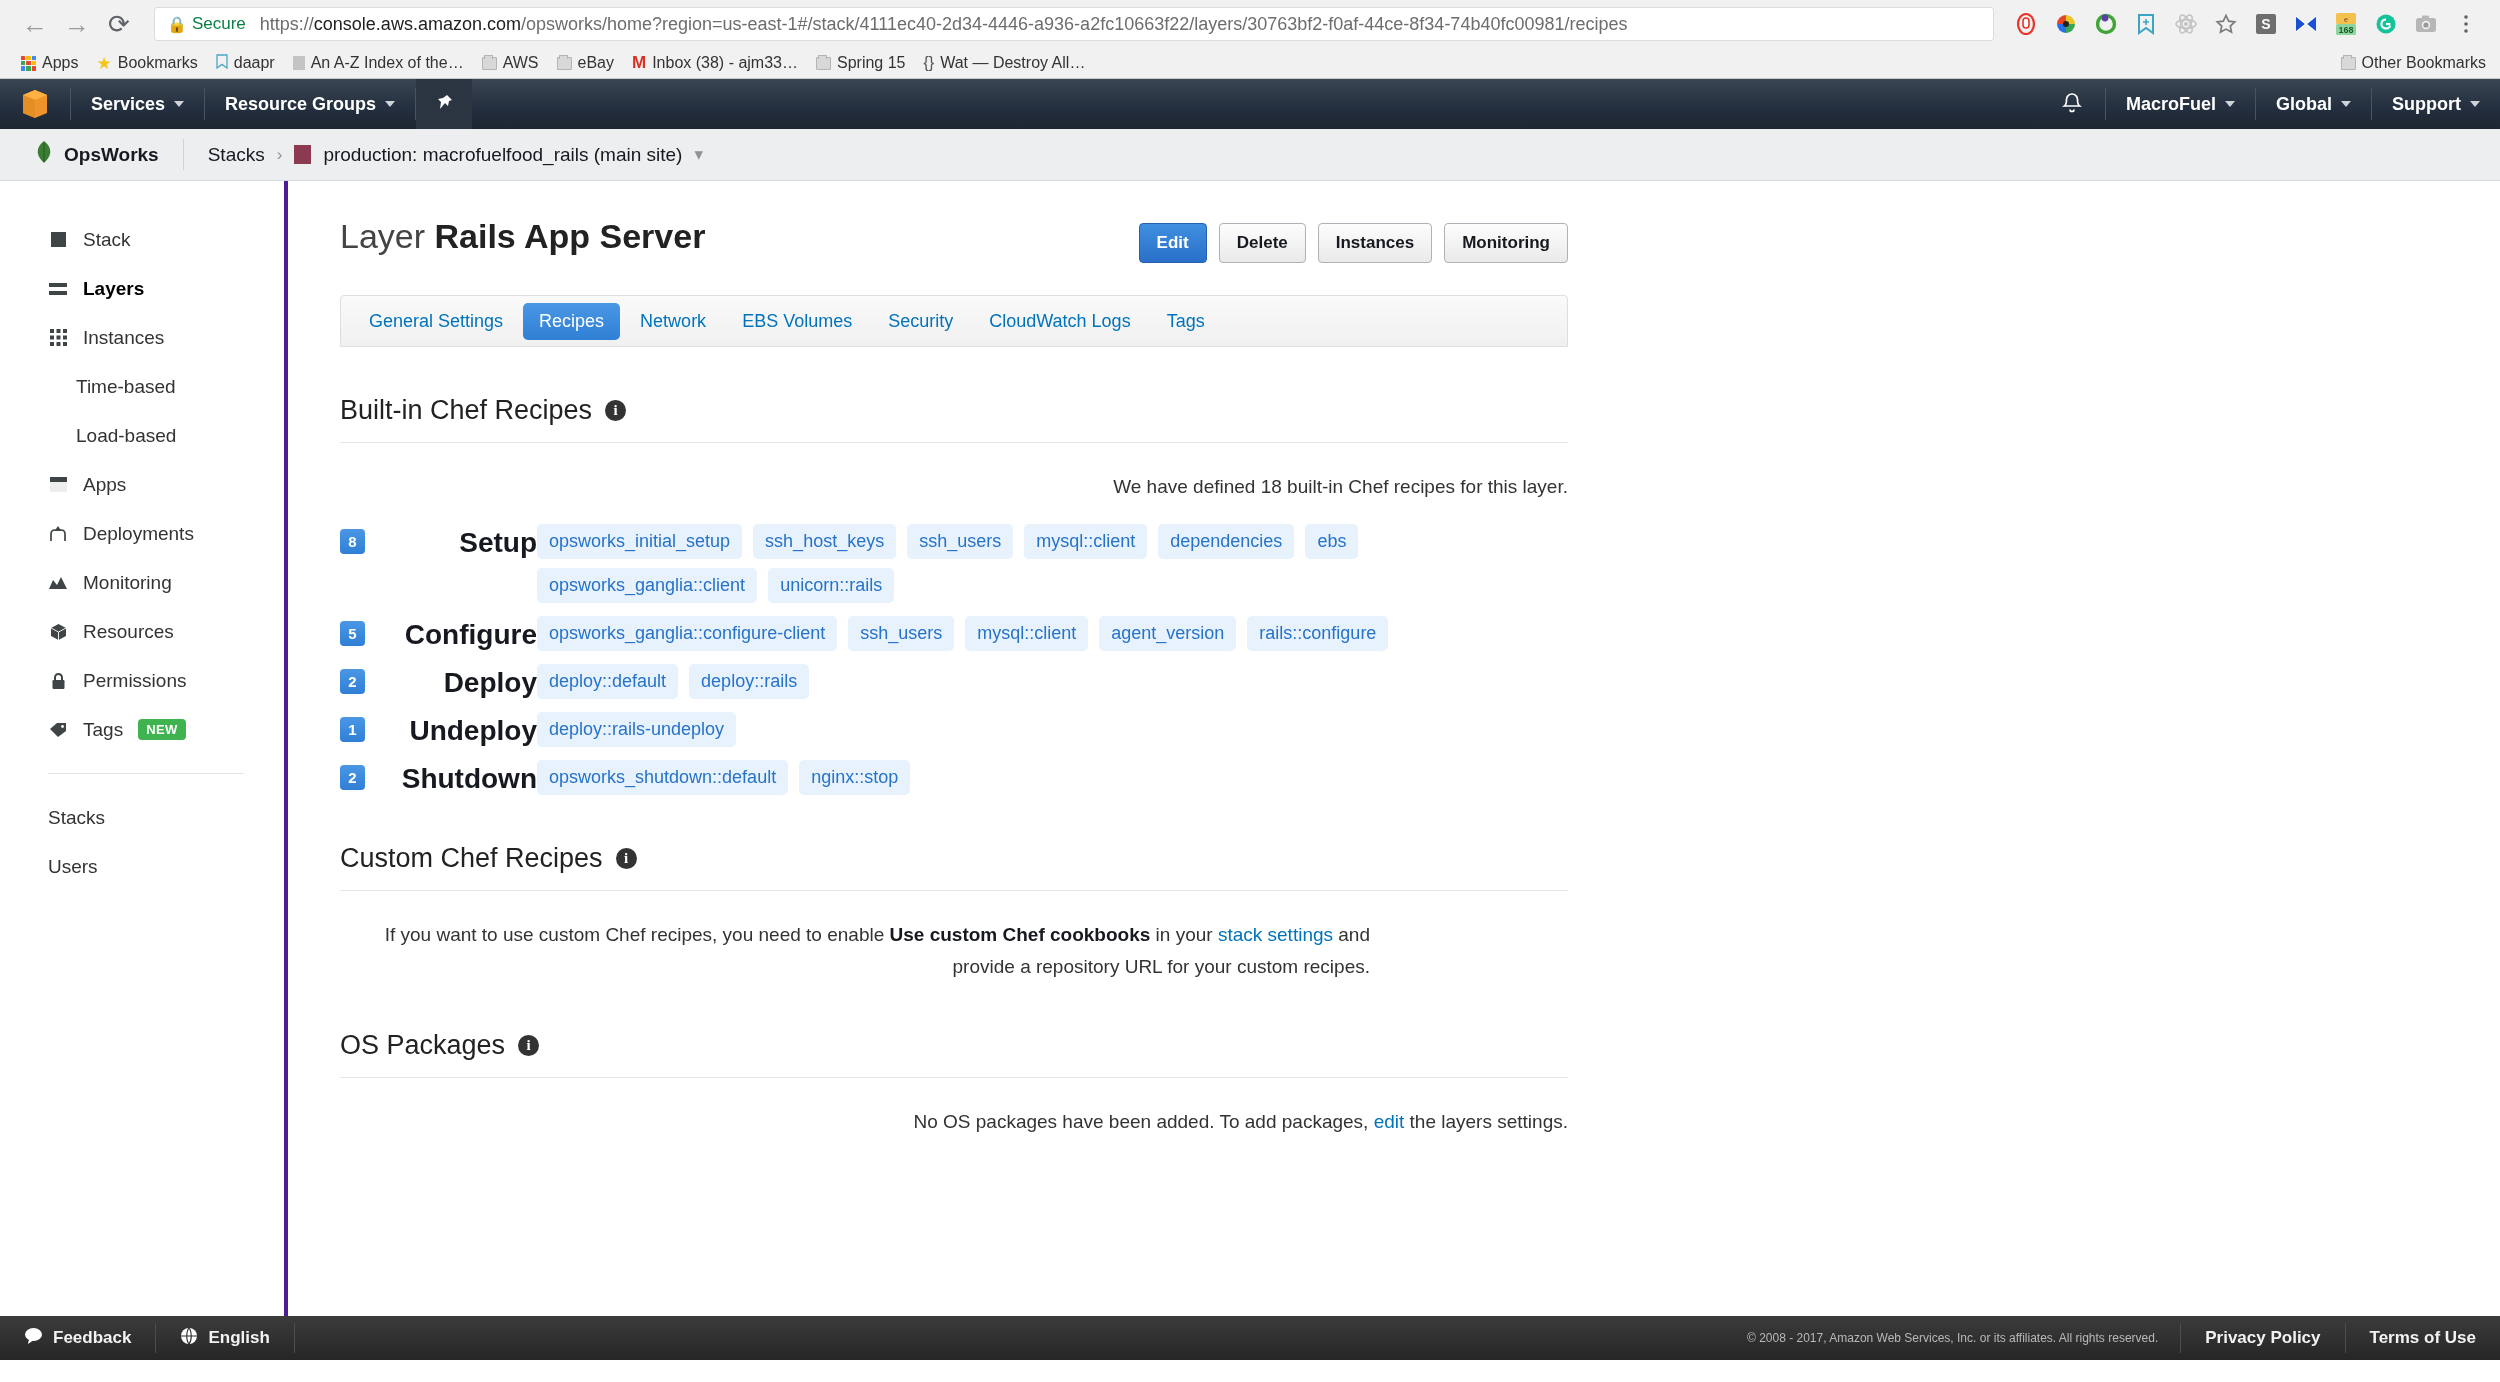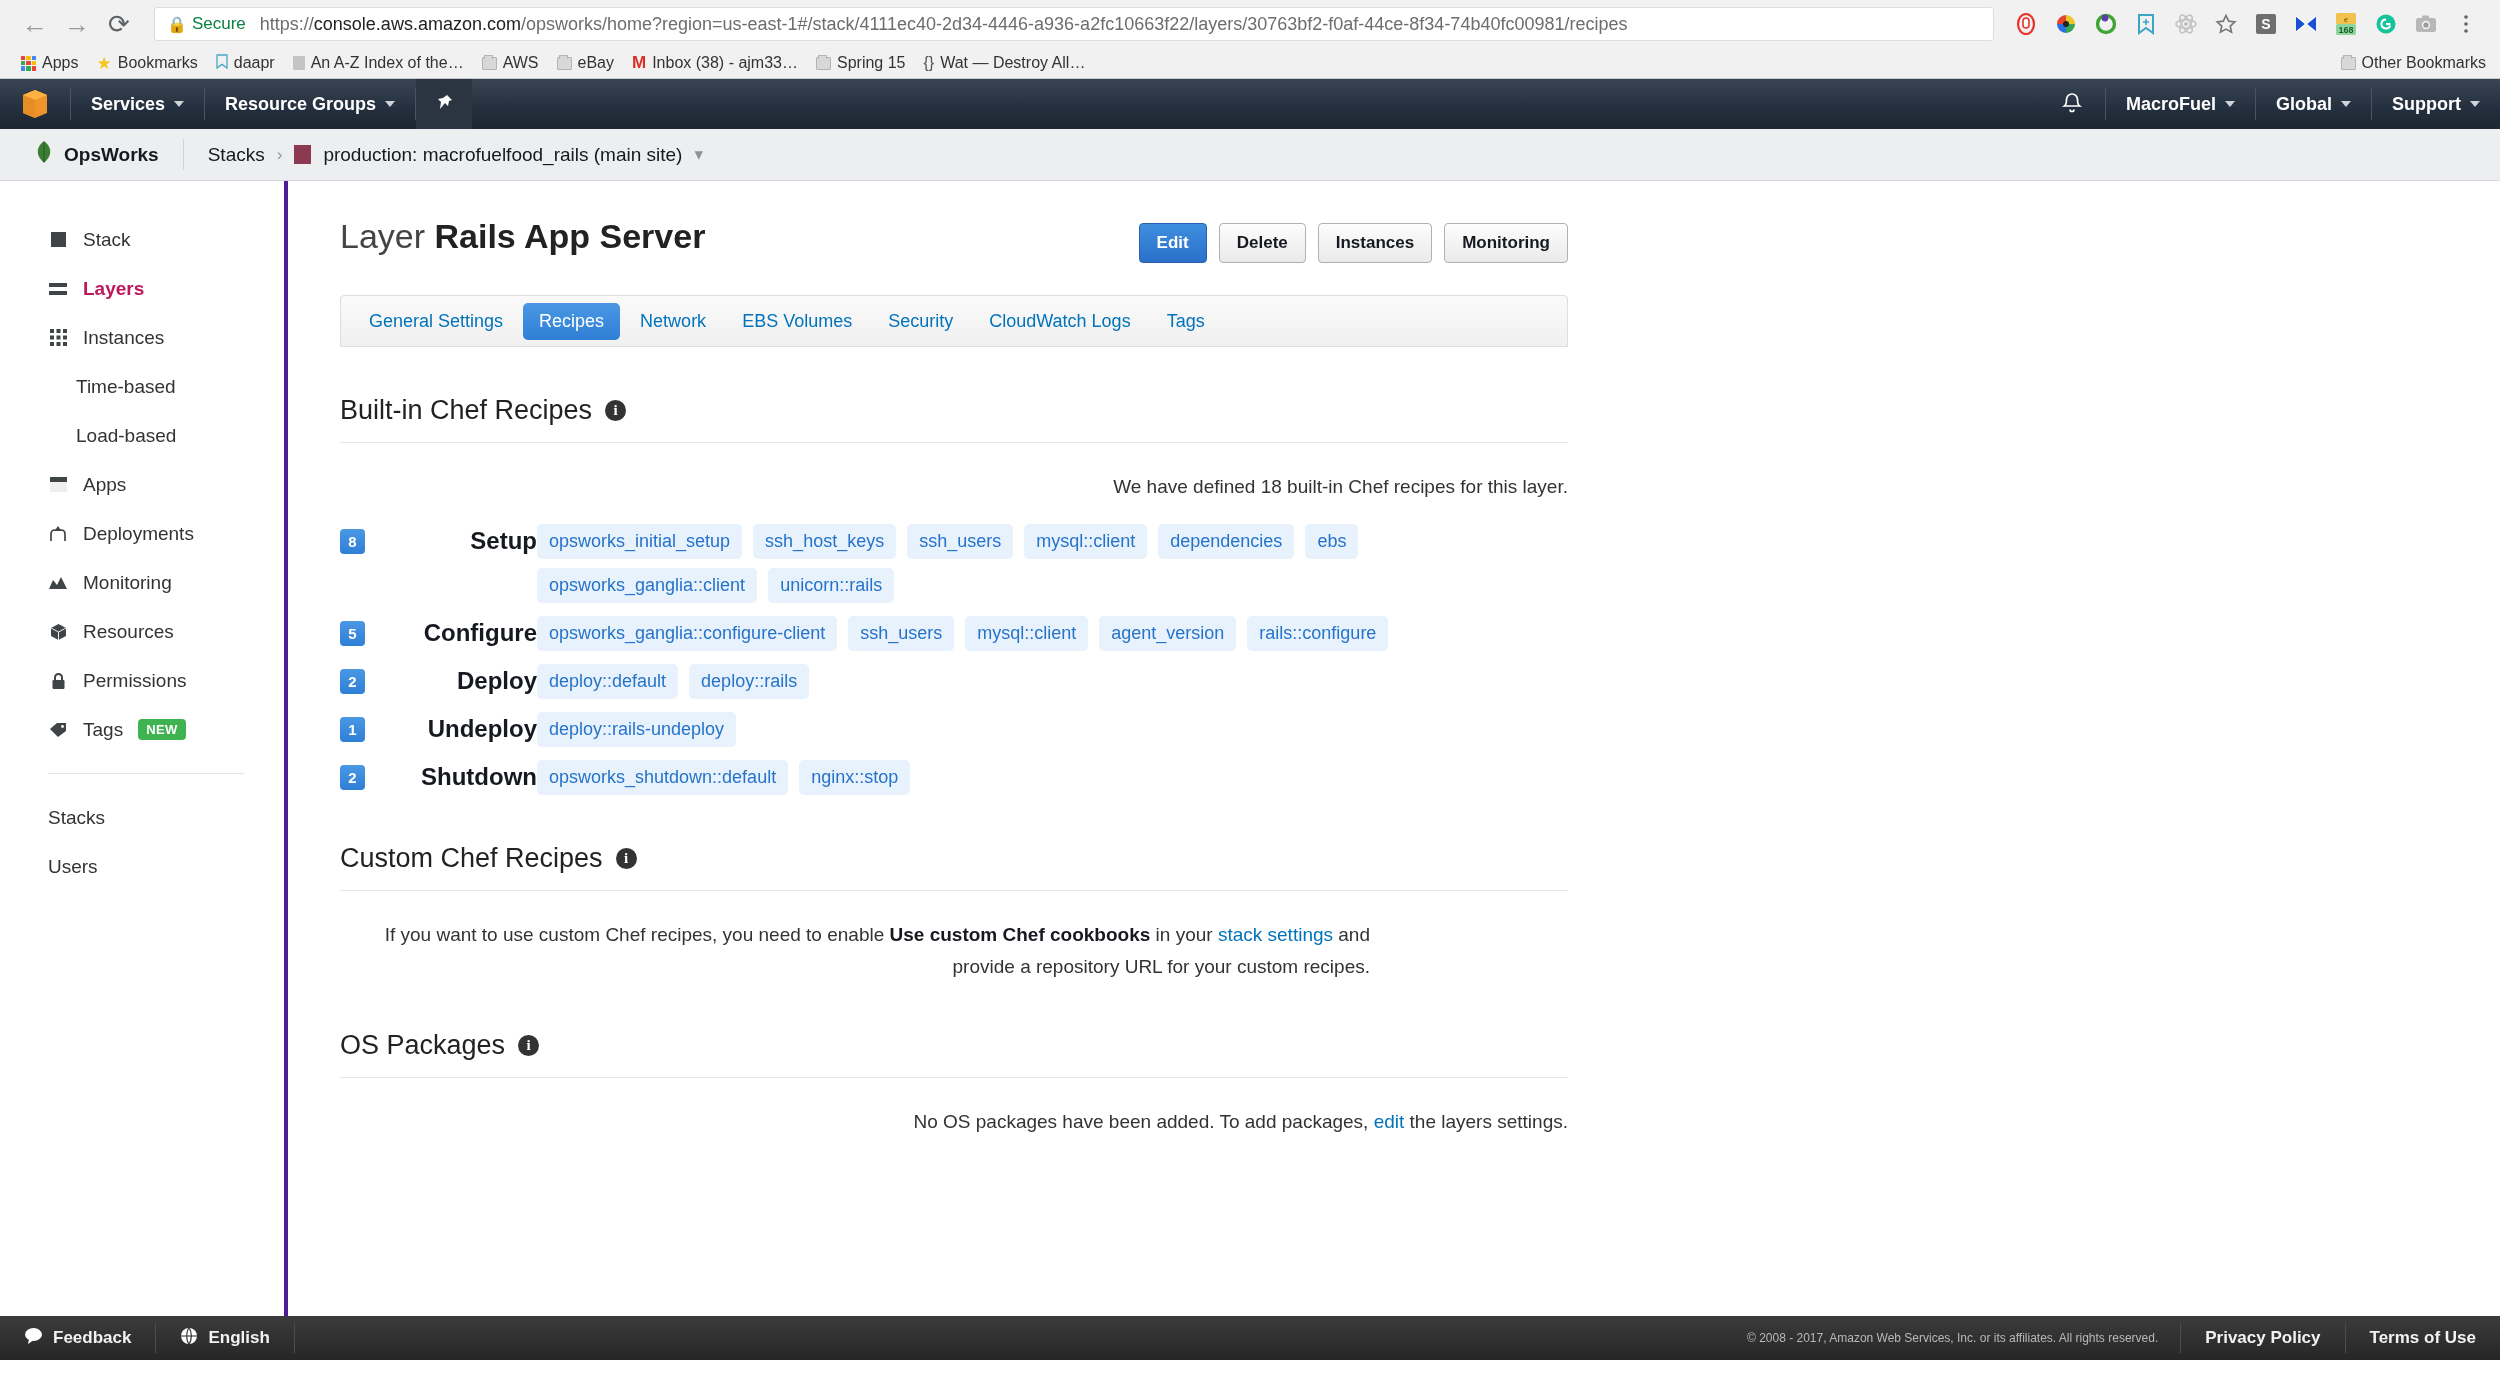--- a/index.html
+++ b/index.html
@@ -206,21 +206,21 @@
     flex-shrink: 0;
   }
   .side-item {
     display: flex; align-items: center;
     height: 49px;
     padding-left: 48px;
     font-size: 19px;
     color: #333333;
     gap: 15px;
   }
-  .side-item.active { color: #be185d; font-weight: bold; }
+  .side-item.active { color: #000000; font-weight: bold; }
   .side-item.sub { padding-left: 76px; }
   .side-ico { width: 20px; height: 20px; display:flex; align-items:center; justify-content:center; flex-shrink:0; }
   .badge-new {
     background: #3fb34f; color: #fff;
     font-size: 13px; font-weight: bold;
     padding: 3px 8px; border-radius: 4px;
     letter-spacing: .4px;
   }
   .side-divider {
     height: 1px; background: #e2e4e6;
@@ -326,21 +326,21 @@
     color: #fff;
     font-size: 15px;
     font-weight: bold;
     border-radius: 4px;
     display: flex; align-items: center; justify-content: center;
     flex-shrink: 0;
     margin-top: 5px;
   }
   .rlabel {
     width: 172px;
-    font-size: 24px;
+    font-size: 28px;
     font-weight: bold;
     color: #16191f;
     padding-left: 17px;
     margin-top: 3px;
     flex-shrink: 0;
   }
   .rtags {
     display: flex;
     flex-wrap: wrap;
     gap: 9px 11px;

